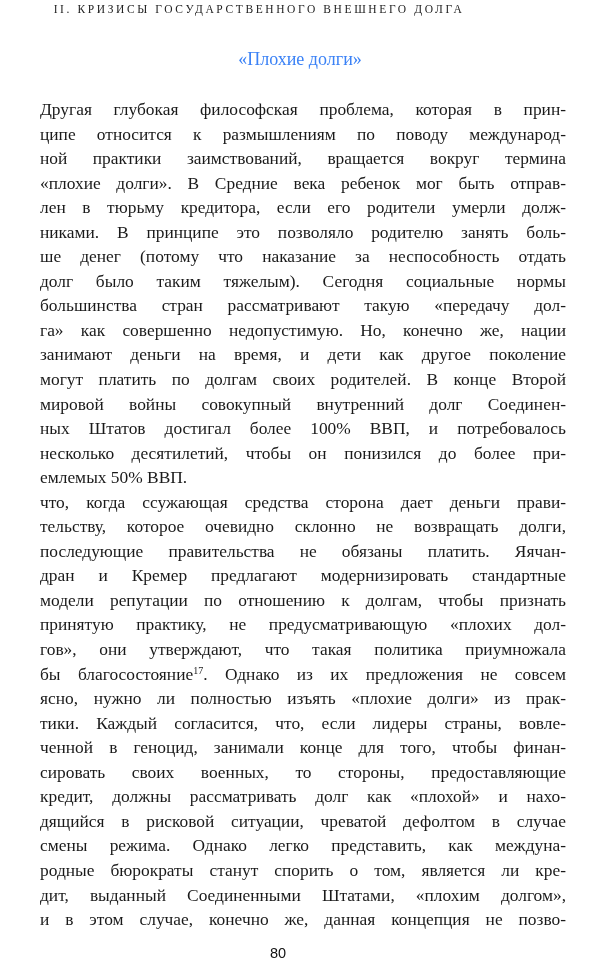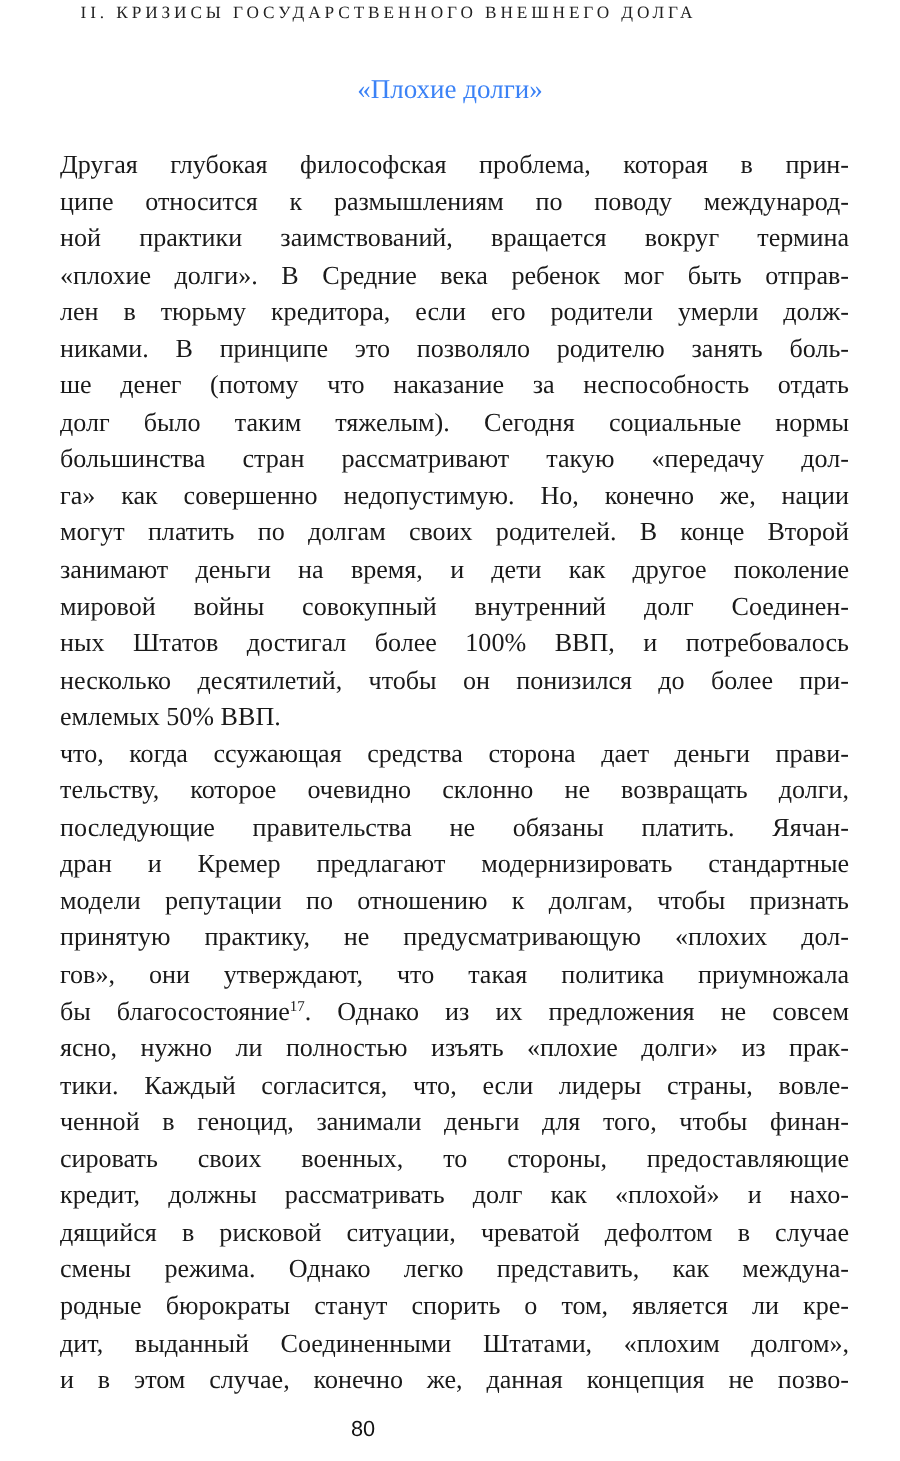--- a/index.html
+++ b/index.html
@@ -66,20 +66,21 @@
   }
   .page-number {
     position: absolute;
     top: 945px;
     left: 0;
     width: 484px;
     text-align: center;
     font-family: "Liberation Sans", sans-serif;
     font-size: 14.5px;
     color: #111;
+    padding-left: 36px;
   }
 </style>
 </head>
 <body>
 
 <div class="running-head">II. КРИЗИСЫ ГОСУДАРСТВЕННОГО ВНЕШНЕГО ДОЛГА</div>
 
 <div class="section-title">«Плохие долги»</div>
 
 <div class="body-text">
@@ -87,38 +88,38 @@
   <span class="line">Другая глубокая философская проблема, которая в прин-</span>
   <span class="line">ципе относится к размышлениям по поводу международ-</span>
   <span class="line">ной практики заимствований, вращается вокруг термина</span>
   <span class="line">«плохие долги». В Средние века ребенок мог быть отправ-</span>
   <span class="line">лен в тюрьму кредитора, если его родители умерли долж-</span>
   <span class="line">никами. В принципе это позволяло родителю занять боль-</span>
   <span class="line">ше денег (потому что наказание за неспособность отдать</span>
   <span class="line">долг было таким тяжелым). Сегодня социальные нормы</span>
   <span class="line">большинства стран рассматривают такую «передачу дол-</span>
   <span class="line">га» как совершенно недопустимую. Но, конечно же, нации</span>
+  <span class="line">занимают деньги на время, и дети как другое поколение</span>
   <span class="line">могут платить по долгам своих родителей. В конце Второй</span>
-  <span class="line">занимают деньги на время, и дети как другое поколение</span>
   <span class="line">мировой войны совокупный внутренний долг Соединен-</span>
   <span class="line">ных Штатов достигал более 100% ВВП, и потребовалось</span>
   <span class="line">несколько десятилетий, чтобы он понизился до более при-</span>
   <span class="line last">емлемых 50% ВВП.</span>
 
   <span class="line">что, когда ссужающая средства сторона дает деньги прави-</span>
   <span class="line">тельству, которое очевидно склонно не возвращать долги,</span>
   <span class="line">последующие правительства не обязаны платить. Яячан-</span>
   <span class="line">дран и Кремер предлагают модернизировать стандартные</span>
   <span class="line">модели репутации по отношению к долгам, чтобы признать</span>
   <span class="line">принятую практику, не предусматривающую «плохих дол-</span>
   <span class="line">гов», они утверждают, что такая политика приумножала</span>
   <span class="line"><span>бы благосостояние</span><sup class="fn">17</sup><span>. Однако из их предложения не совсем</span></span>
   <span class="line">ясно, нужно ли полностью изъять «плохие долги» из прак-</span>
   <span class="line">тики. Каждый согласится, что, если лидеры страны, вовле-</span>
-  <span class="line">ченной в геноцид, занимали деньги для того, чтобы финан-</span>
+  <span class="line">ченной в геноцид, занимали конце для того, чтобы финан-</span>
   <span class="line">сировать своих военных, то стороны, предоставляющие</span>
   <span class="line">кредит, должны рассматривать долг как «плохой» и нахо-</span>
   <span class="line">дящийся в рисковой ситуации, чреватой дефолтом в случае</span>
   <span class="line">смены режима. Однако легко представить, как междуна-</span>
   <span class="line">родные бюрократы станут спорить о том, является ли кре-</span>
   <span class="line">дит, выданный Соединенными Штатами, «плохим долгом»,</span>
   <span class="line">и в этом случае, конечно же, данная концепция не позво-</span>
 </div>
 
 <div class="page-number">80</div>

